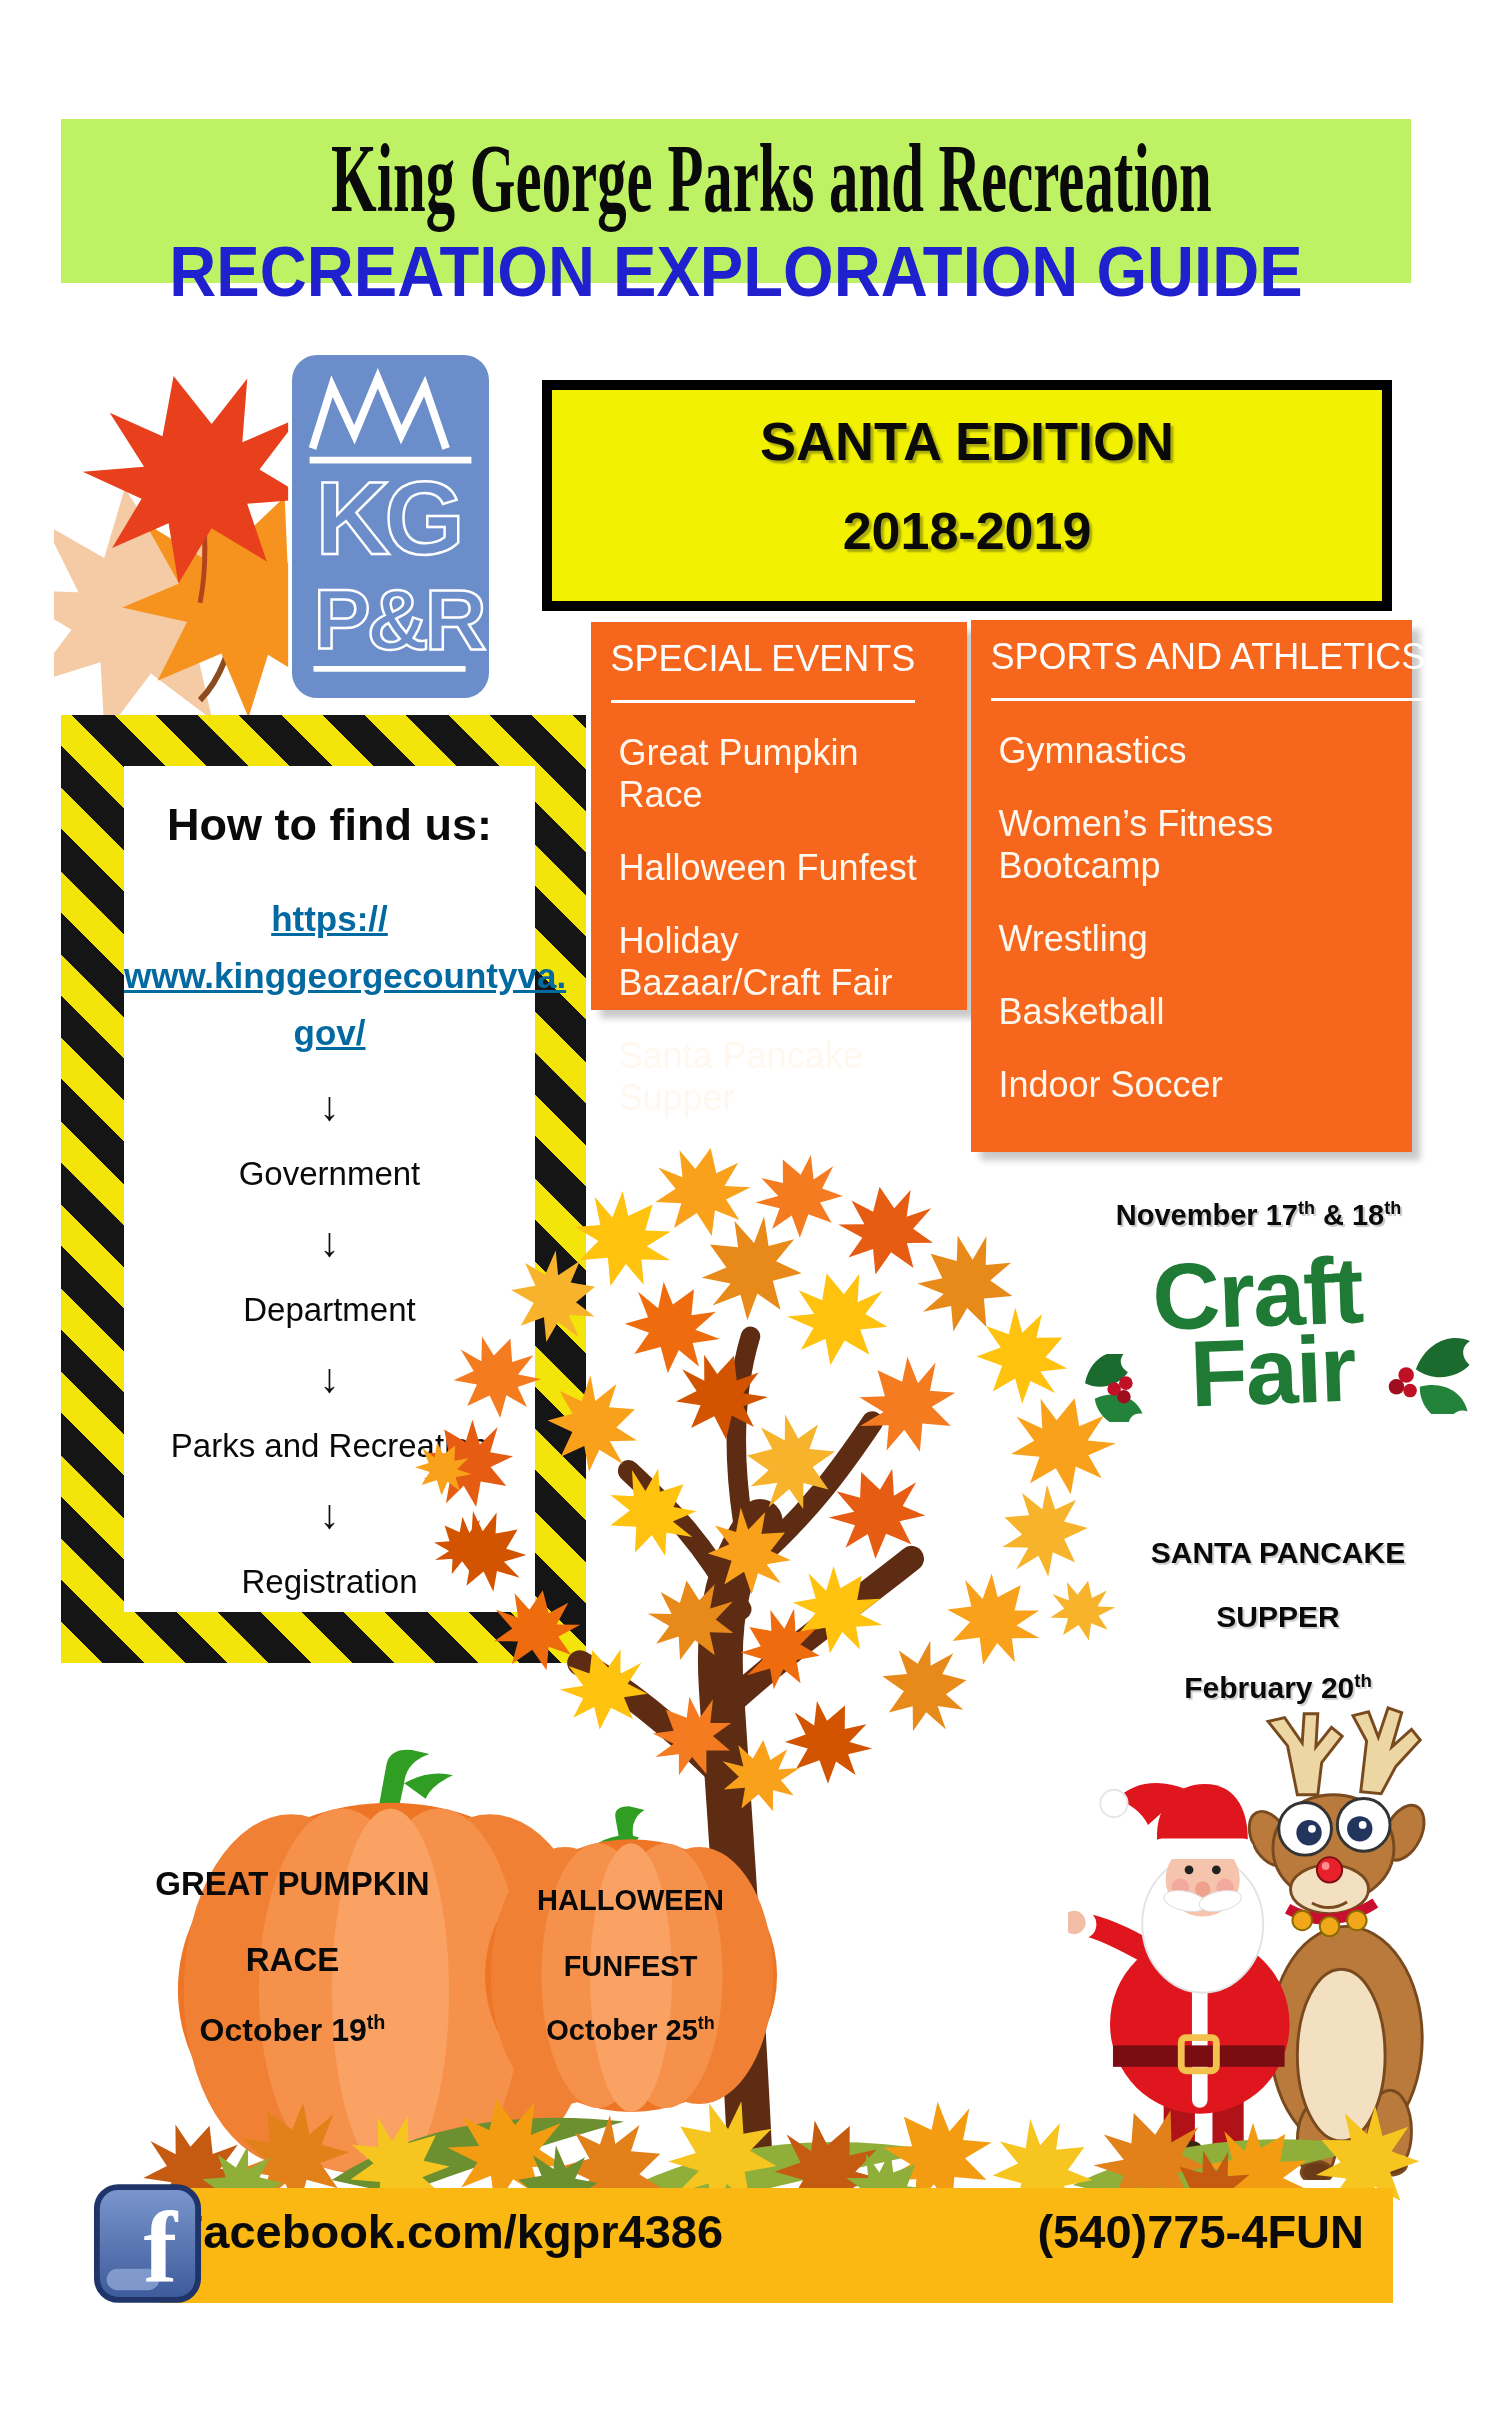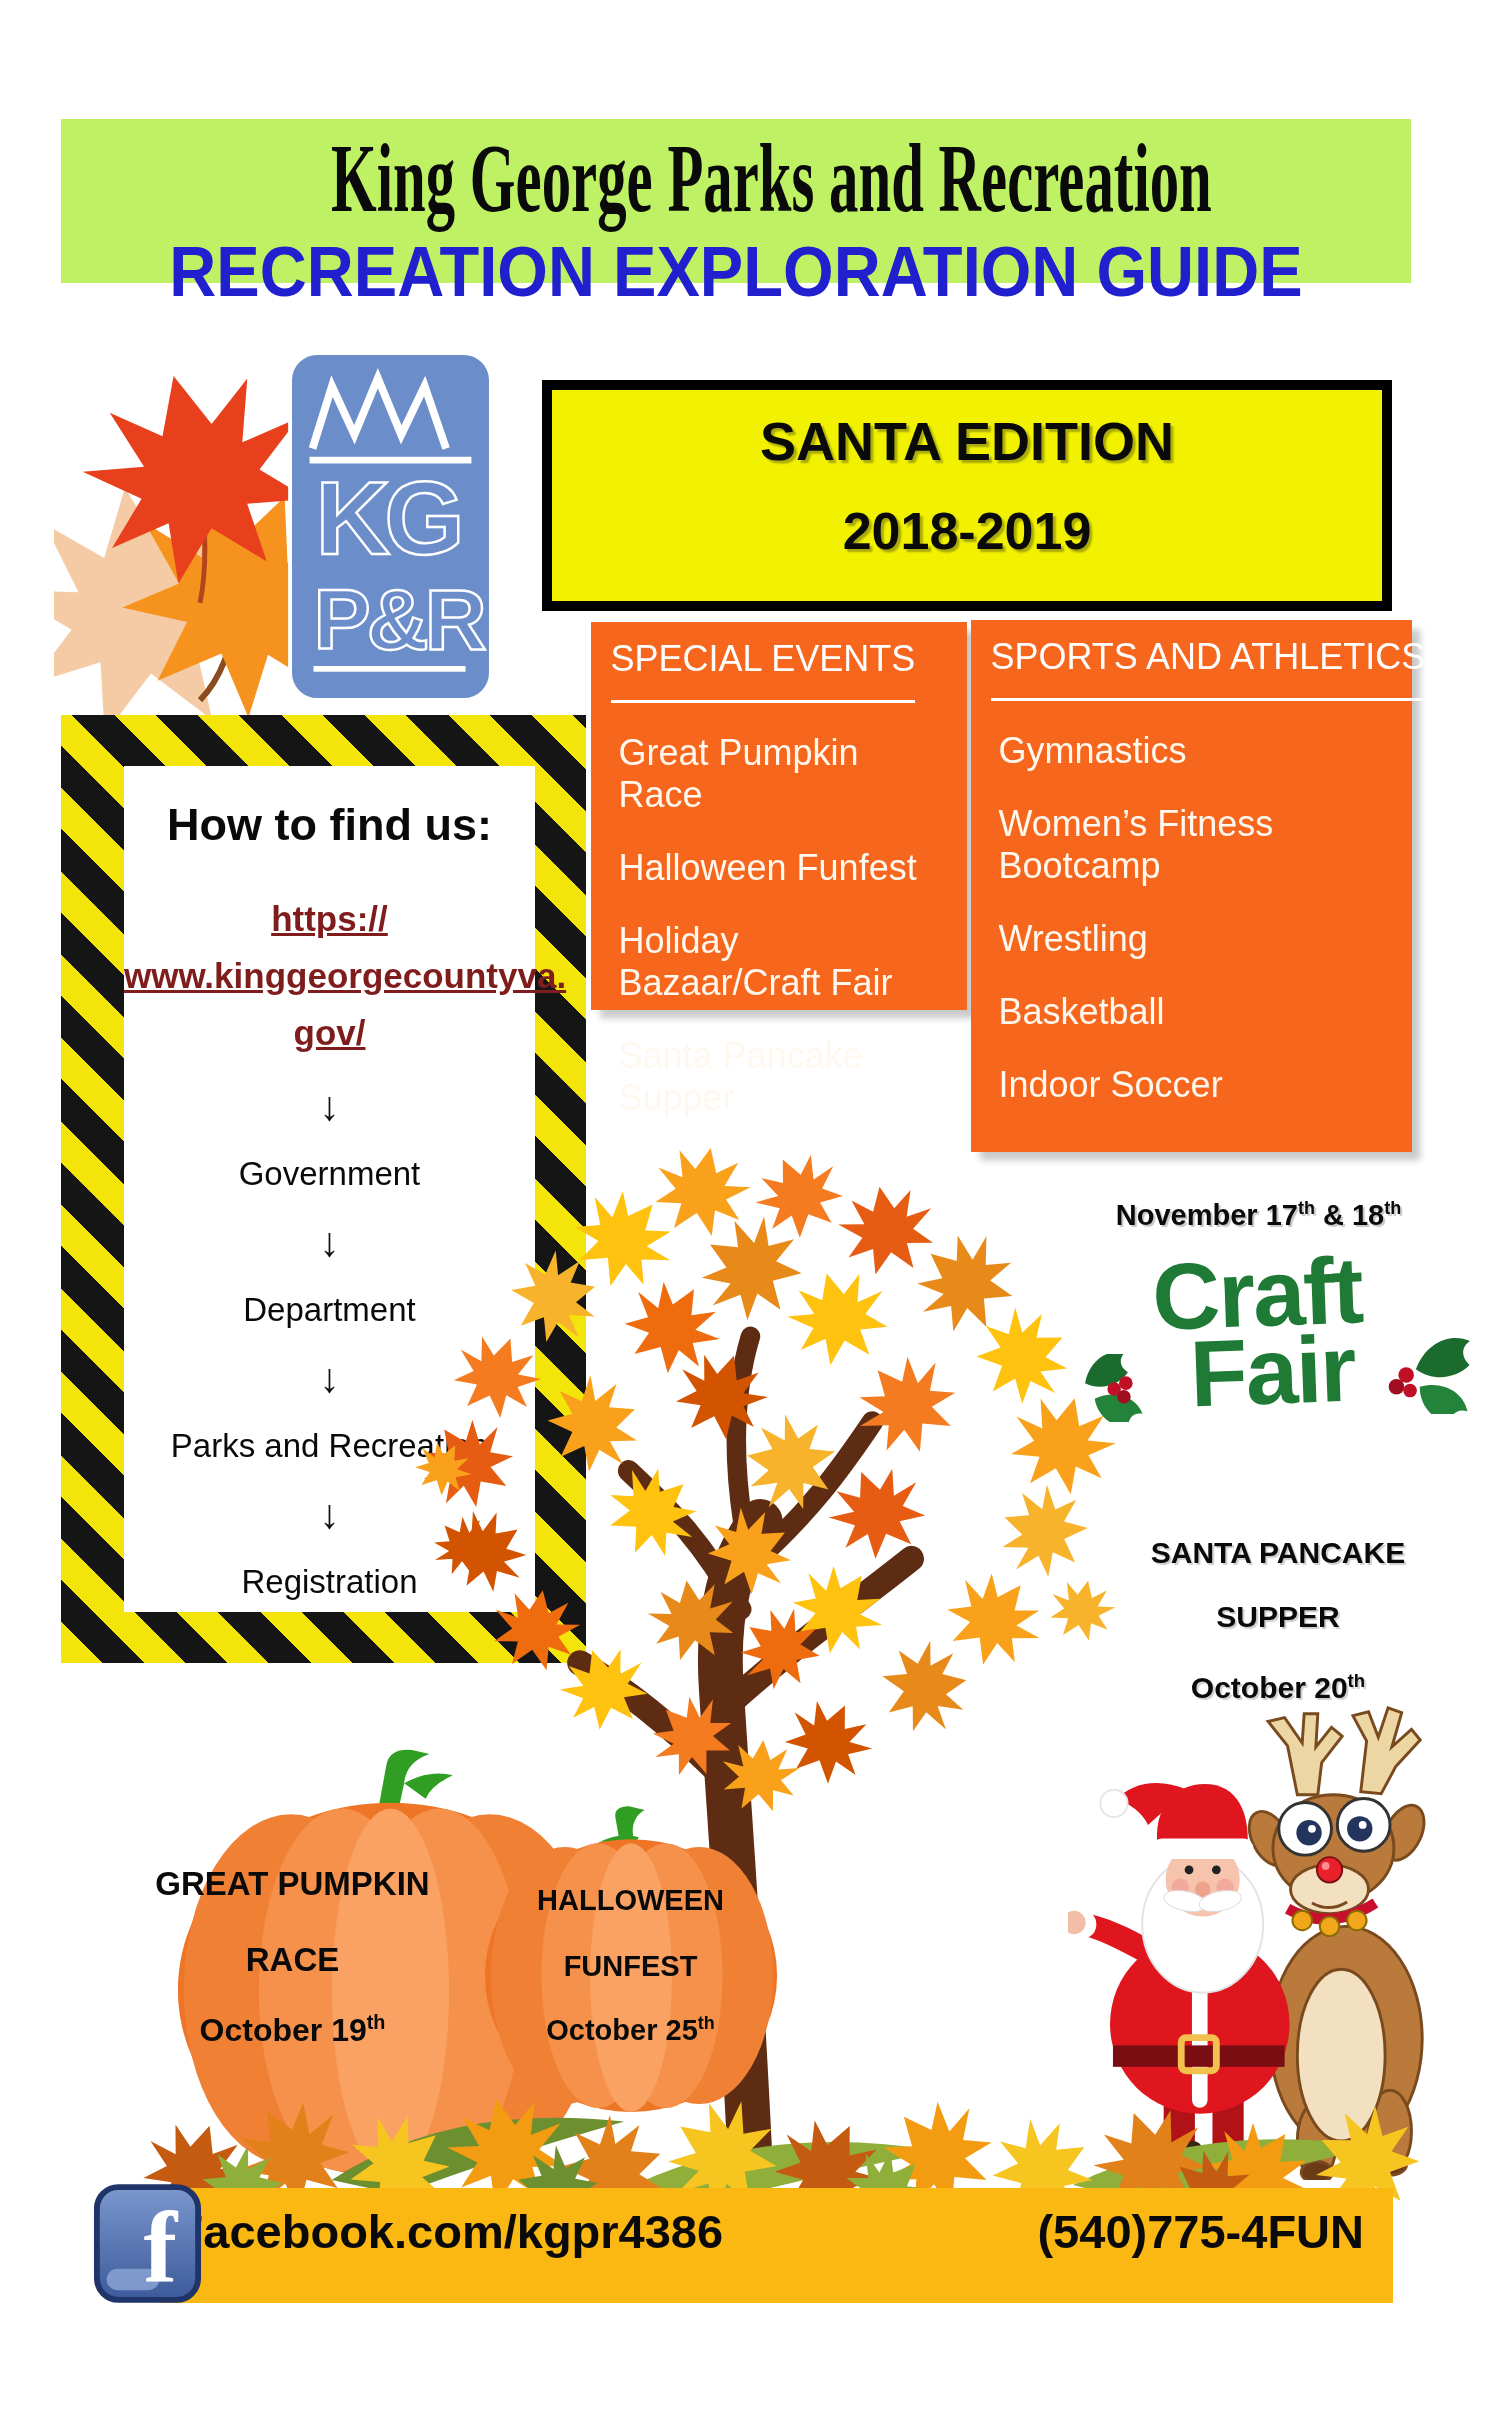--- a/index.html
+++ b/index.html
@@ -31,21 +31,21 @@
   .obox-items{margin-top:29px;display:flex;flex-direction:column;gap:31px;font-size:36px;margin-left:8px;}
   .box-special{left:591px;top:622px;width:376px;height:388px;}
   .box-sports{left:971px;top:620px;width:441px;height:532px;}
 
   
   .caution{left:61px;top:715px;width:525px;height:948px;
            background:repeating-linear-gradient(45deg,#F3E50A 0 29px,#151515 29px 59px);}
   .findus-inner{position:absolute;left:51px;top:51px;right:51px;bottom:51px;background:#ffffff;
                 text-align:center;margin-left:12px;}
   .findus-title{margin-top:33px;font-size:45px;font-weight:bold;color:#0a0a0a;}
-  .findus-link{margin-top:39px;font-size:35px;font-weight:bold;color:#7f1d1d;line-height:57px;
+  .findus-link{margin-top:39px;font-size:35px;font-weight:bold;color:#0369a1;line-height:57px;
                text-decoration:underline;cursor:pointer;}
   .flow{margin-top:9.8px;display:flex;flex-direction:column;align-items:center;}
   .flow-arrow{font-size:41px;height:70px;line-height:70px;color:#111;}
   .flow-step{font-size:33px;height:66px;line-height:66px;color:#0a0a0a;}
 
   
   .cf-date{left:1073px;top:1198px;width:371px;text-align:center;font-size:29px;font-weight:bold;
            color:#0a0a0a;text-shadow:2px 2px 1px #c7c7c7;white-space:nowrap;}
   .cf-date sup,.sup{font-size:.62em;vertical-align:super;}
   .cf-words{left:1083px;top:1256px;width:351px;text-align:center;color:#1E7A34;transform:rotate(-2deg);}
@@ -224,21 +224,21 @@
     <use href="#holly" transform="translate(44,52) rotate(40) scale(1.5)" fill="#24833a"></use>
     <circle cx="30" cy="40" r="8" fill="#C01025"></circle>
       <circle cx="20" cy="52" r="8" fill="#A00D1F"></circle>
     <circle cx="34" cy="56" r="7" fill="#C01025"></circle>
   </svg>
 
   <div class="abs sps">
     <div>SANTA PANCAKE</div>
     <div>SUPPER</div>
     <div>
-      <span>October 20</span><sup class="sup">th</sup>
+      <span>February 20</span><sup class="sup">th</sup>
     </div>
   </div>
 
   <svg class="abs" style="left:1068px;top:1702px" width="405" height="478" viewBox="0 0 415 490" aria-hidden="true">
 
     <g stroke="#7a4a1f" stroke-width="3">
       <path d="M235,95 L225,45 L205,20 L222,16 L240,42 L242,12 L256,12 L254,46 L270,26 L281,35 L260,62 L256,95 Z" fill="#EBD6A4"></path>
       <path d="M300,92 L306,40 L292,14 L308,10 L318,36 L328,6 L342,11 L332,46 L352,28 L361,39 L336,66 L321,94 Z" fill="#EBD6A4"></path>
       <ellipse cx="207" cy="140" rx="18" ry="30" fill="#B97A3B" transform="rotate(-28 207 140)"></ellipse>
       <ellipse cx="344" cy="134" rx="18" ry="30" fill="#B97A3B" transform="rotate(26 344 134)"></ellipse>

